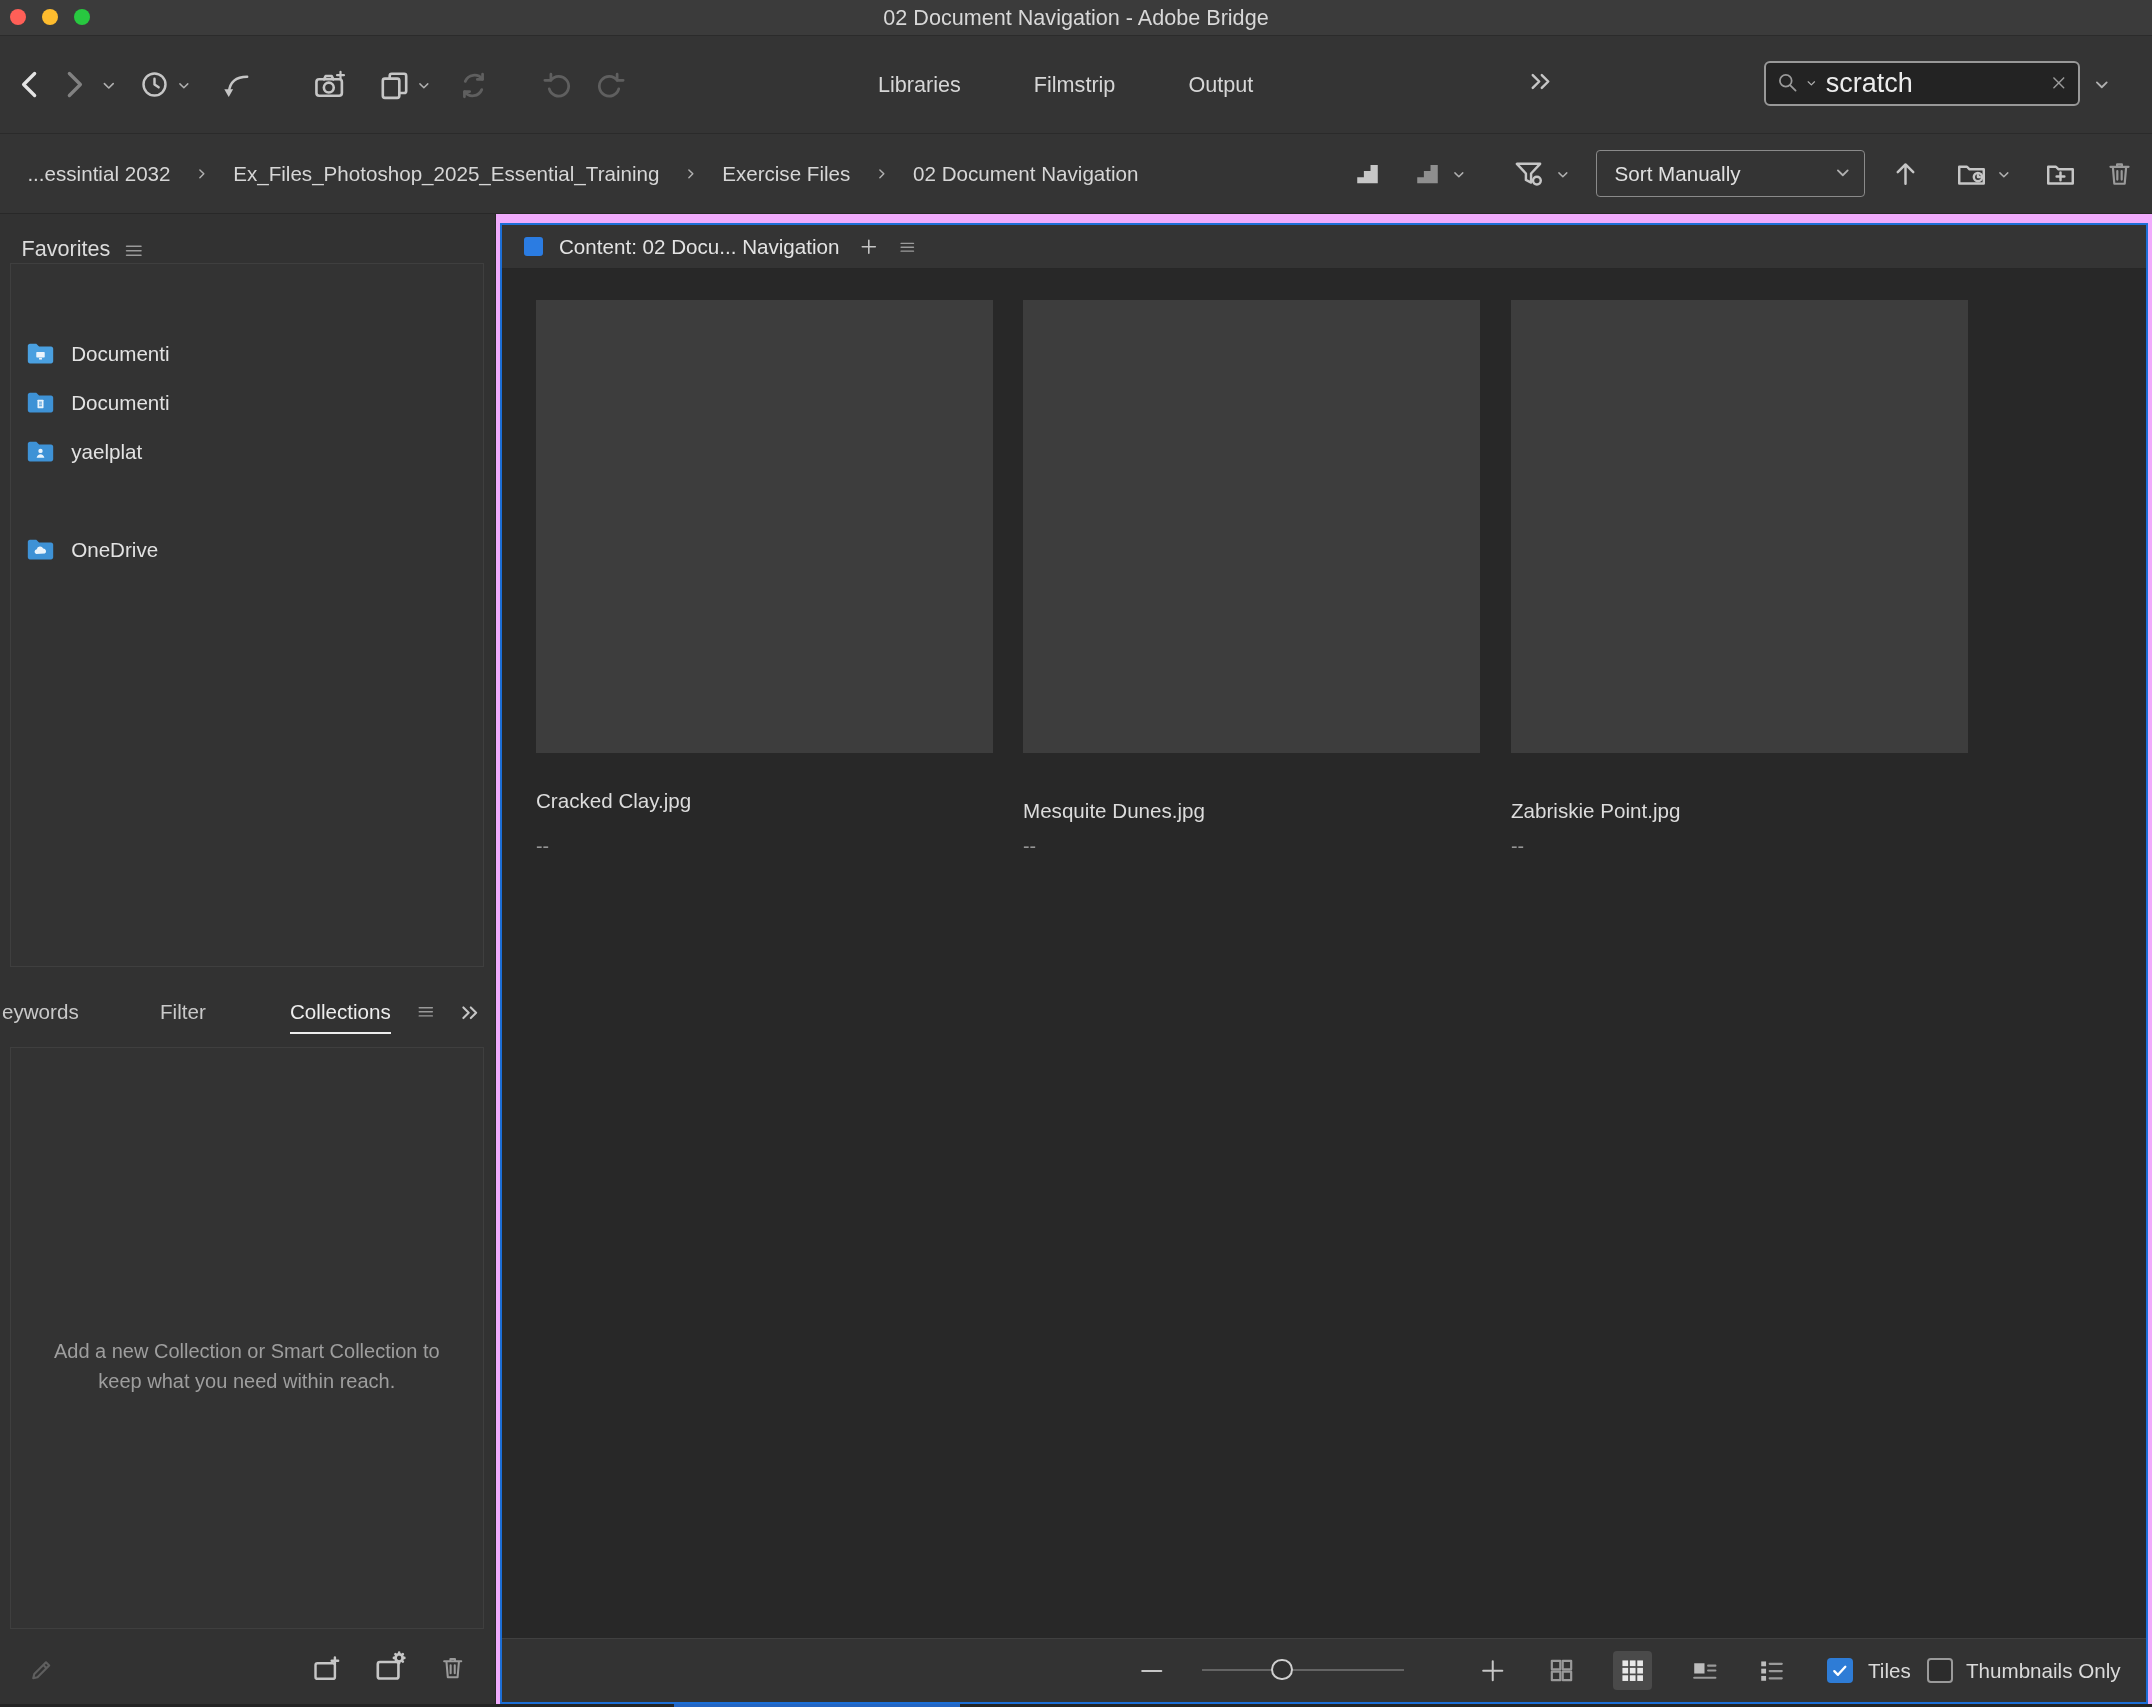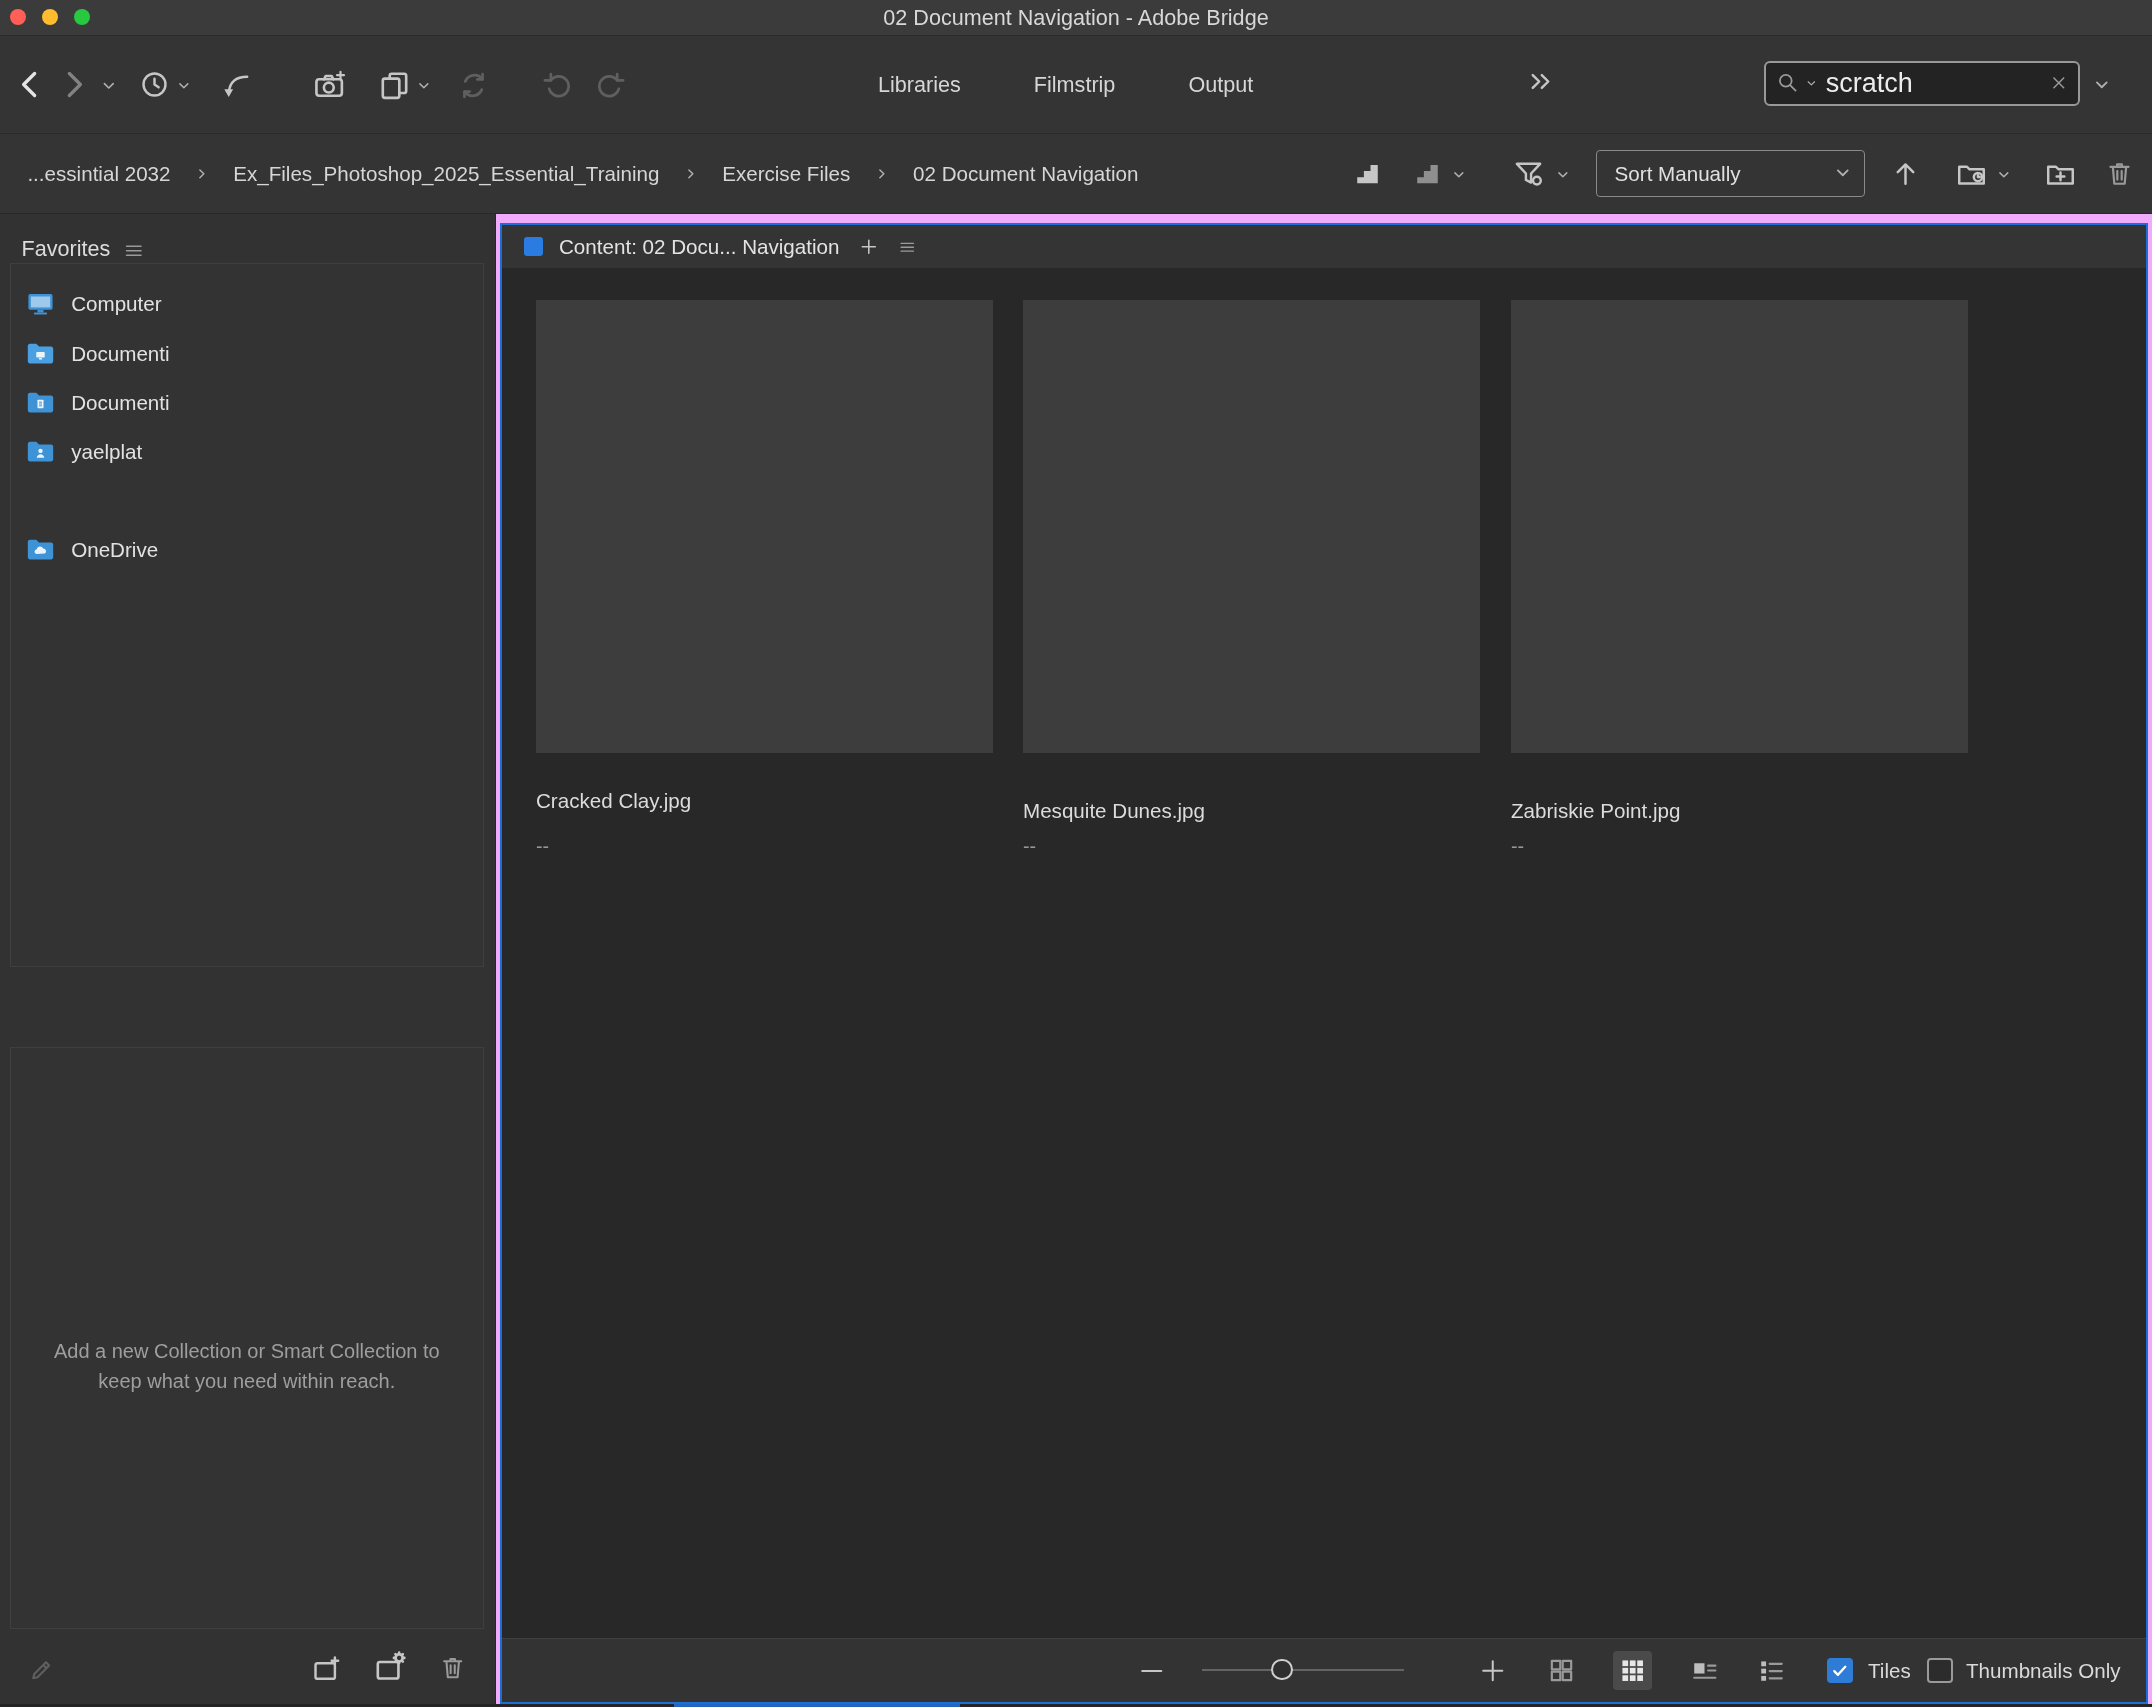--- a/index.html
+++ b/index.html
@@ -273,31 +273,20 @@
   <div class="sidebar">
 
     <div class="fav-title">Favorites</div>
     <button class="abs" style="left:123px;top:25.5px">
       <svg width="21.6" height="21.6" viewBox="0 0 24 24">
           <path class="stg" d="M4 7h16M4 12h16M4 17h16" stroke-width="2"></path>
         </svg>
     </button>
 
     <div class="fav-box">
-      <div class="fav-item" style="top:15.7px">
-        <span>
-          <svg width="29" height="25.5" viewBox="0 0 24 20">
-              <rect x="2" y="2" width="20" height="13" rx="1.5" fill="#3e92d6"></rect>
-              <rect x="4" y="4" width="16" height="9" fill="#9fc9ec"></rect>
-              <rect x="9.5" y="15" width="5" height="2.2" fill="#3e92d6"></rect>
-              <rect x="6.5" y="17.2" width="11" height="1.6" rx=".8" fill="#3e92d6"></rect>
-            </svg>
-        </span>
-        <span class="lbl">Computer</span>
-      </div>
       <div class="fav-item" style="top:65px">
         <span>
           <svg width="29" height="25.5" viewBox="0 0 24 20">
               <path d="M1.5 3.5c0-1 .8-1.8 1.8-1.8h5.2l2.3 2.4h9.9c1 0 1.8.8 1.8 1.8v10.3c0 1-.8 1.8-1.8 1.8H3.3c-1 0-1.8-.8-1.8-1.8z" fill="#4aa0e0"></path>
               <rect x="8.5" y="8.5" width="7" height="4.6" rx=".6" fill="#eaf4fc"></rect>
               <rect x="10.8" y="13.4" width="2.4" height="1.4" fill="#eaf4fc"></rect>
             </svg>
         </span>
         <span class="lbl">Documenti</span>
       </div>
@@ -325,20 +314,35 @@
         <span>
           <svg width="29" height="25.5" viewBox="0 0 24 20">
               <path d="M1.5 3.5c0-1 .8-1.8 1.8-1.8h5.2l2.3 2.4h9.9c1 0 1.8.8 1.8 1.8v10.3c0 1-.8 1.8-1.8 1.8H3.3c-1 0-1.8-.8-1.8-1.8z" fill="#3e92d6"></path>
               <path d="M8.5 13.5a2 2 0 0 1 .4-3.9 2.8 2.8 0 0 1 5.3-.6 2.3 2.3 0 0 1 1.4 4.2z" fill="#eaf4fc"></path>
             </svg>
         </span>
         <span class="lbl">OneDrive</span>
       </div>
     </div>
 
+    <div class="tabrow">
+      <span class="abs" style="left:2px;top:6.9px">eywords</span>
+      <span class="abs" style="left:160px;top:6.9px">Filter</span>
+      <span class="abs tab-active" style="left:290px;top:6.9px">Collections</span>
+      <button class="abs" style="left:416px;top:8.8px">
+        <svg width="19.6" height="19.6" viewBox="0 0 24 24">
+            <path class="stg" d="M4 7h16M4 12h16M4 17h16" stroke-width="2"></path>
+          </svg>
+      </button>
+      <button class="abs" style="left:457px;top:6.9px">
+        <svg width="25.5" height="25.5" viewBox="0 0 24 24">
+            <path class="st" d="M6 7l5 5-5 5M13 7l5 5-5 5"></path>
+          </svg>
+      </button>
+    </div>
 
     <div class="coll-box">
       <div class="empty-msg">Add a new Collection or Smart Collection to keep what you need within reach.</div>
     </div>
 
     <button class="abs" style="left:29px;top:1443px">
       <svg width="25.5" height="25.5" viewBox="0 0 24 24">
           <path class="std" d="M4 20l1-4L16 5l3 3L8 19zM13.5 7.5l3 3"></path>
         </svg>
     </button>

